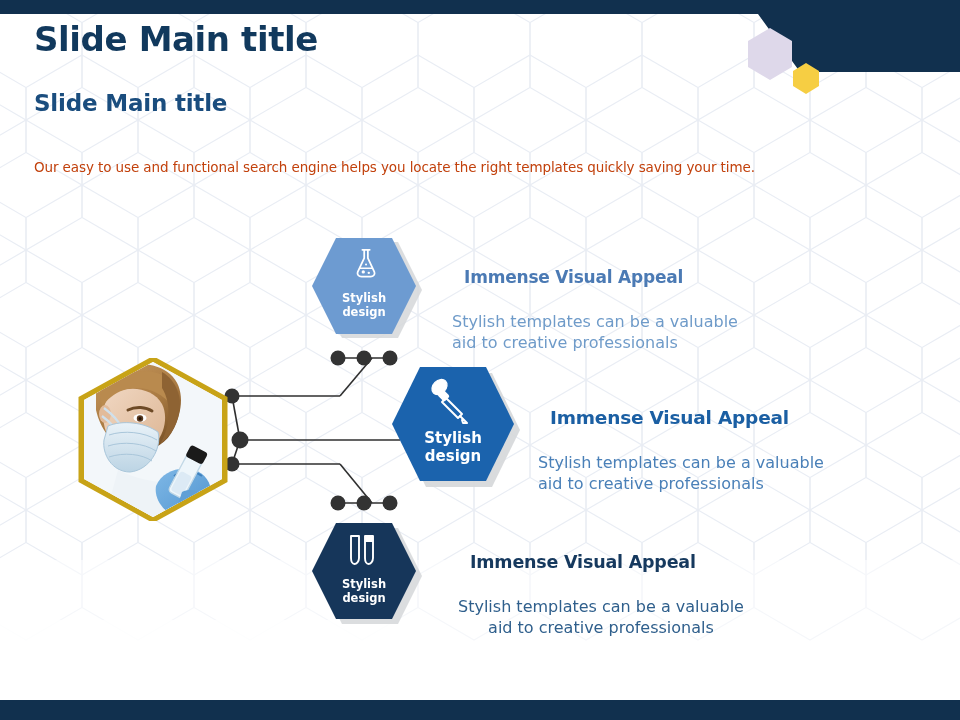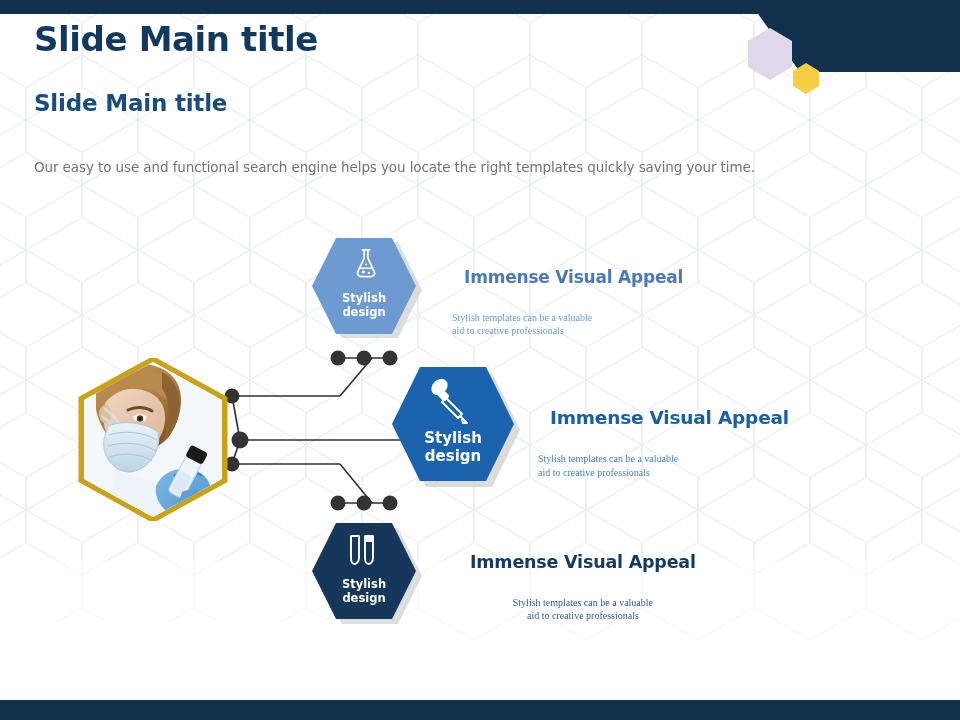--- a/index.html
+++ b/index.html
@@ -25,35 +25,35 @@
   .title-main{
     font-size:34px;font-weight:700;color:#11395d;letter-spacing:-0.4px;
     line-height:1.05;margin:0;white-space:nowrap;
   }
   .title-sub{
     font-size:23px;font-weight:700;color:#1a4d7e;letter-spacing:-0.2px;
     line-height:1.05;margin:33px 0 0 0;white-space:nowrap;
   }
   .lead{
     position:absolute;left:34px;top:158px;z-index:4;
-    font-size:13.5px;color:#737373;line-height:1.4;white-space:nowrap;
+    font-size:13.5px;color:#c2410c;line-height:1.4;white-space:nowrap;
     letter-spacing:-0.1px;
   }
   .connectors{position:absolute;left:0;top:0;width:960px;height:720px;z-index:4;pointer-events:none;}
 
   
   .photo-hex{position:absolute;left:78px;top:358px;width:150px;height:163px;z-index:5;}
 
   
   .hexnode{position:absolute;z-index:5;}
 
   
   .txt{position:absolute;z-index:5;}
   .txt h3{margin:12px;font-weight:700;line-height:1.1;letter-spacing:-0.2px;white-space:nowrap;}
-  .txt p{margin:24px 0 0 0;line-height:1.32;font-size:10px;font-family:Liberation Serif, serif;}
+  .txt p{margin:24px 0 0 0;line-height:1.32;font-size:16px;}
 
   .txt-1 h3{font-size:17px;color:#4b7ab4;}
   .txt-1 p{color:#6f9bc9;}
   .txt-2 h3{font-size:18.5px;color:#1b5fa3;}
   .txt-2 p{color:#4a80b8;}
   .txt-3 h3{font-size:17.5px;color:#16395e;}
   .txt-3 p{color:#2f5f8c;text-align:center;}
 </style>
 </head>
 <body>

